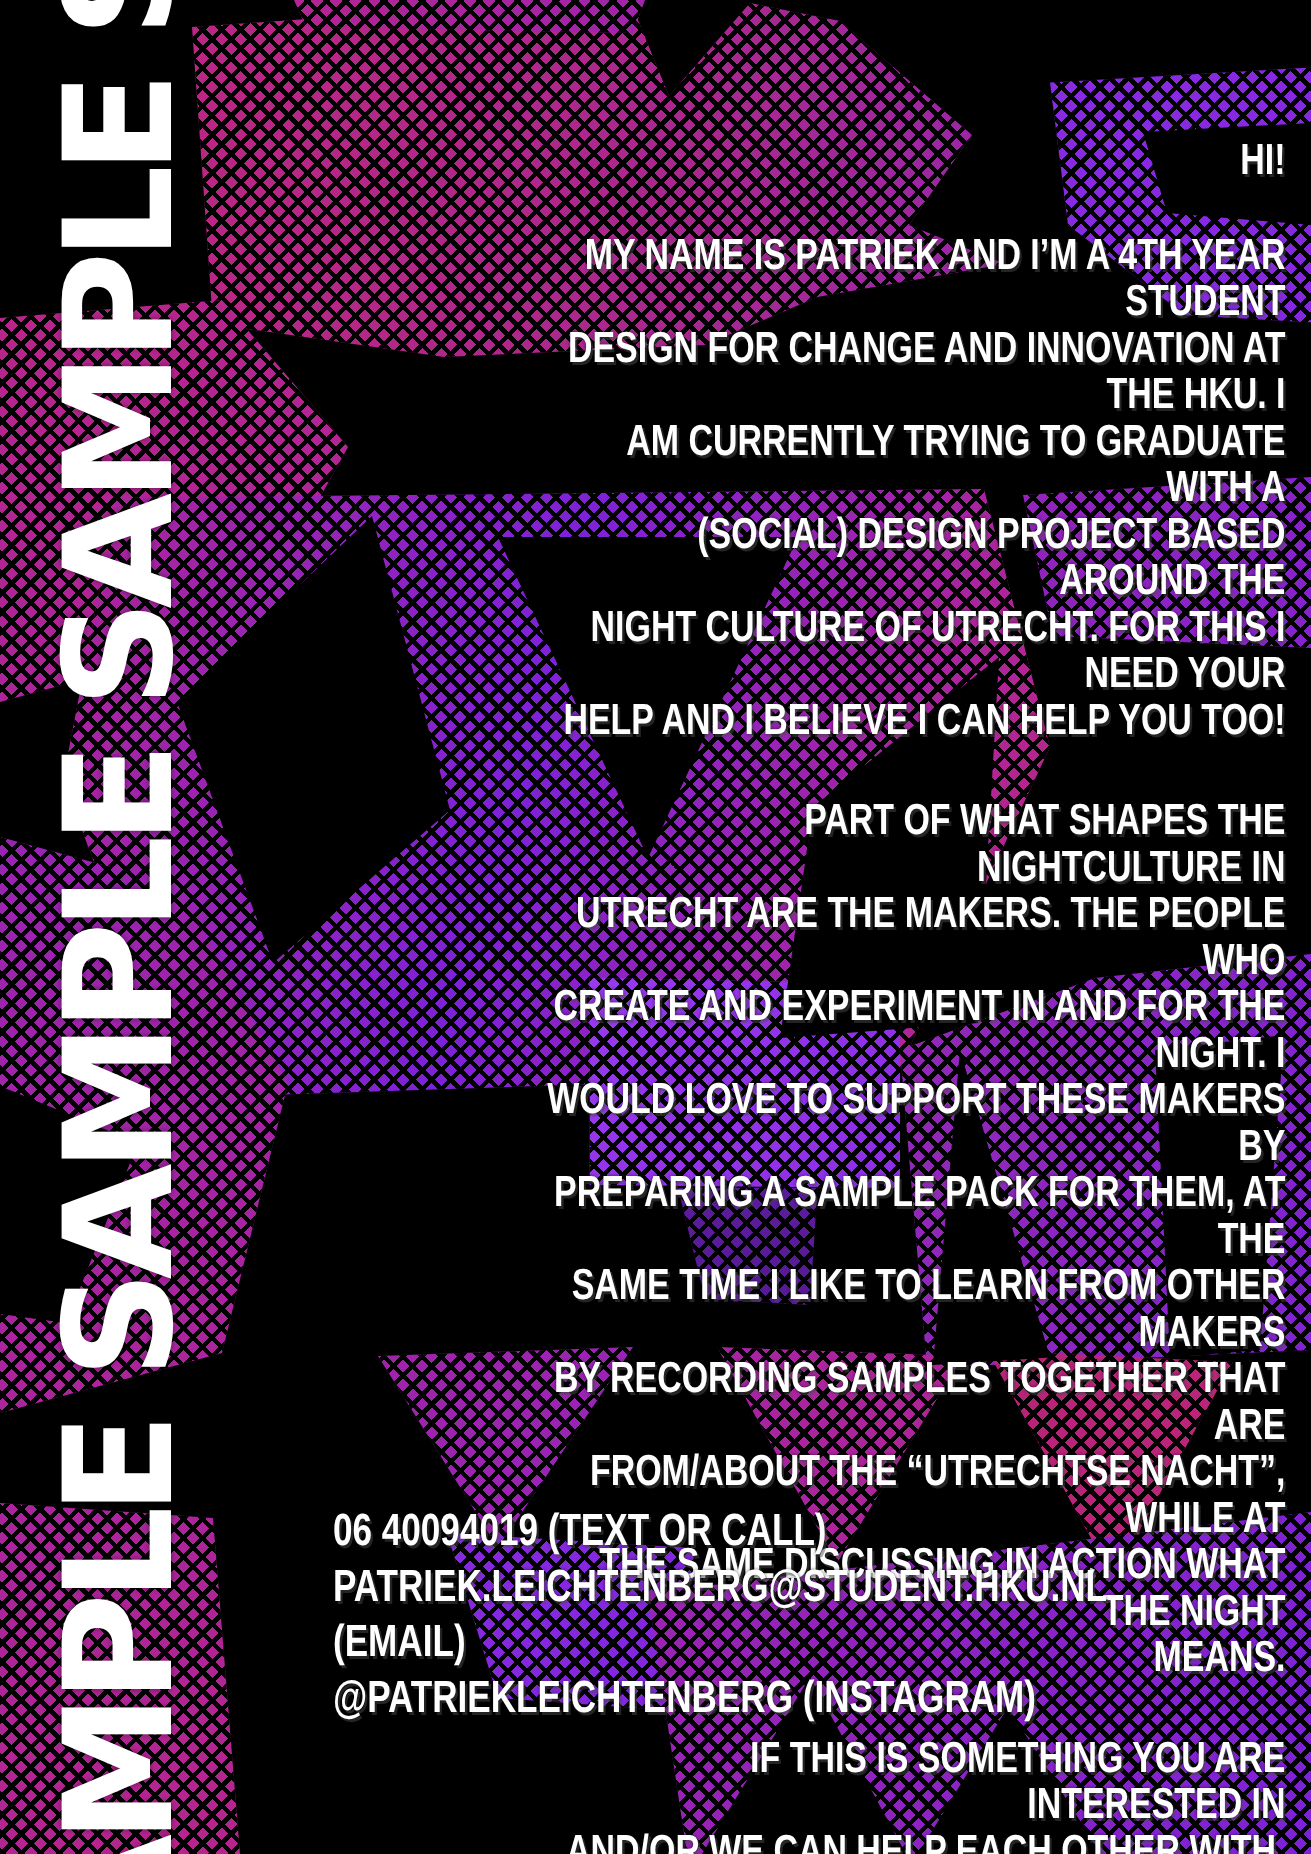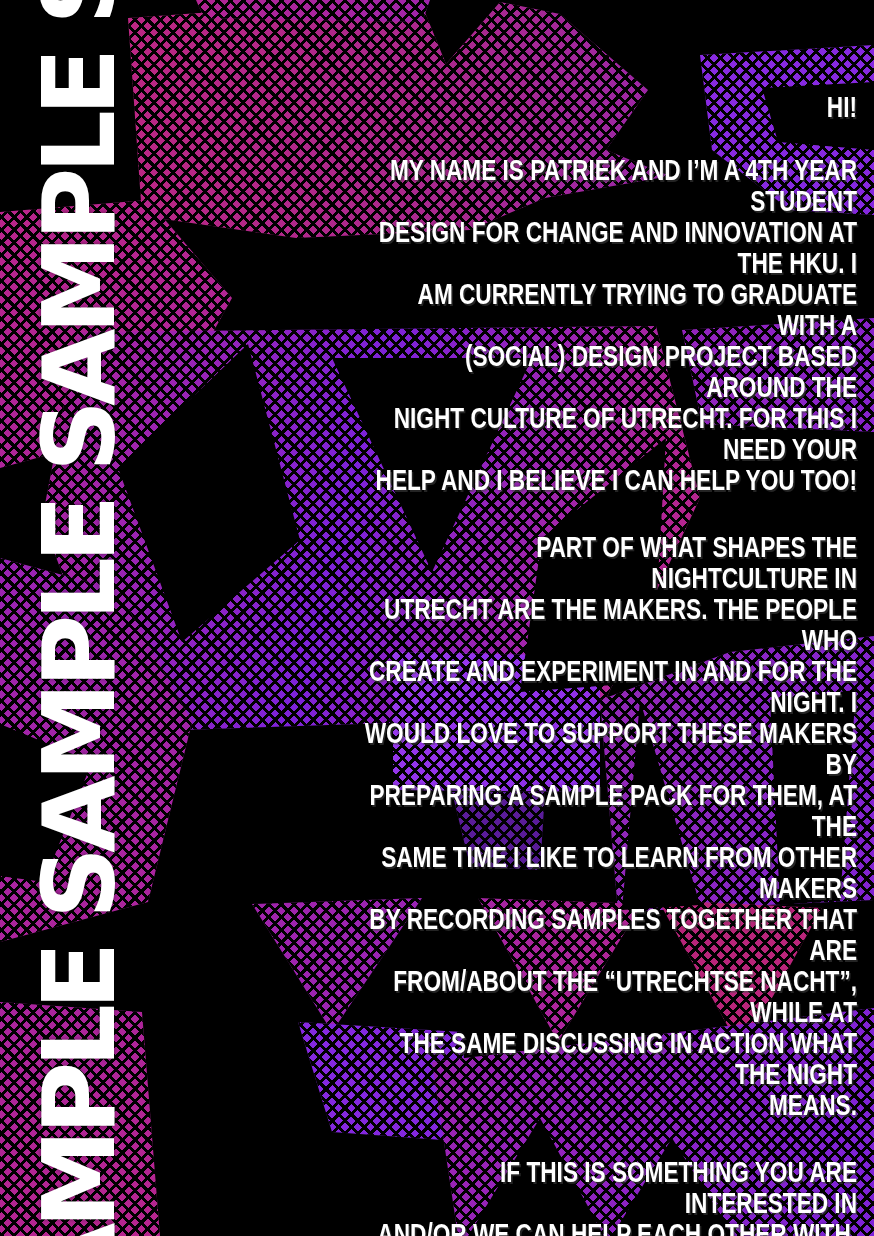--- a/index.html
+++ b/index.html
@@ -153,14 +153,21 @@
           <div>THE SAME DISCUSSING IN ACTION WHAT THE NIGHT</div>
           <div>MEANS.</div>
         </div>
       <div class="para">
           <div>IF THIS IS SOMETHING YOU ARE INTERESTED IN</div>
           <div>AND/OR WE CAN HELP EACH OTHER WITH, THEN I</div>
         </div>
     </div>
   </div>
 
+  <div class="contact">
+    <div class="block">
+      <div>06 40094019 (TEXT OR CALL)</div>
+      <div>PATRIEK.LEICHTENBERG@STUDENT.HKU.NL (EMAIL)</div>
+      <div>@PATRIEKLEICHTENBERG (INSTAGRAM)</div>
+    </div>
+  </div>
 
 </div>
 
 </body></html>

